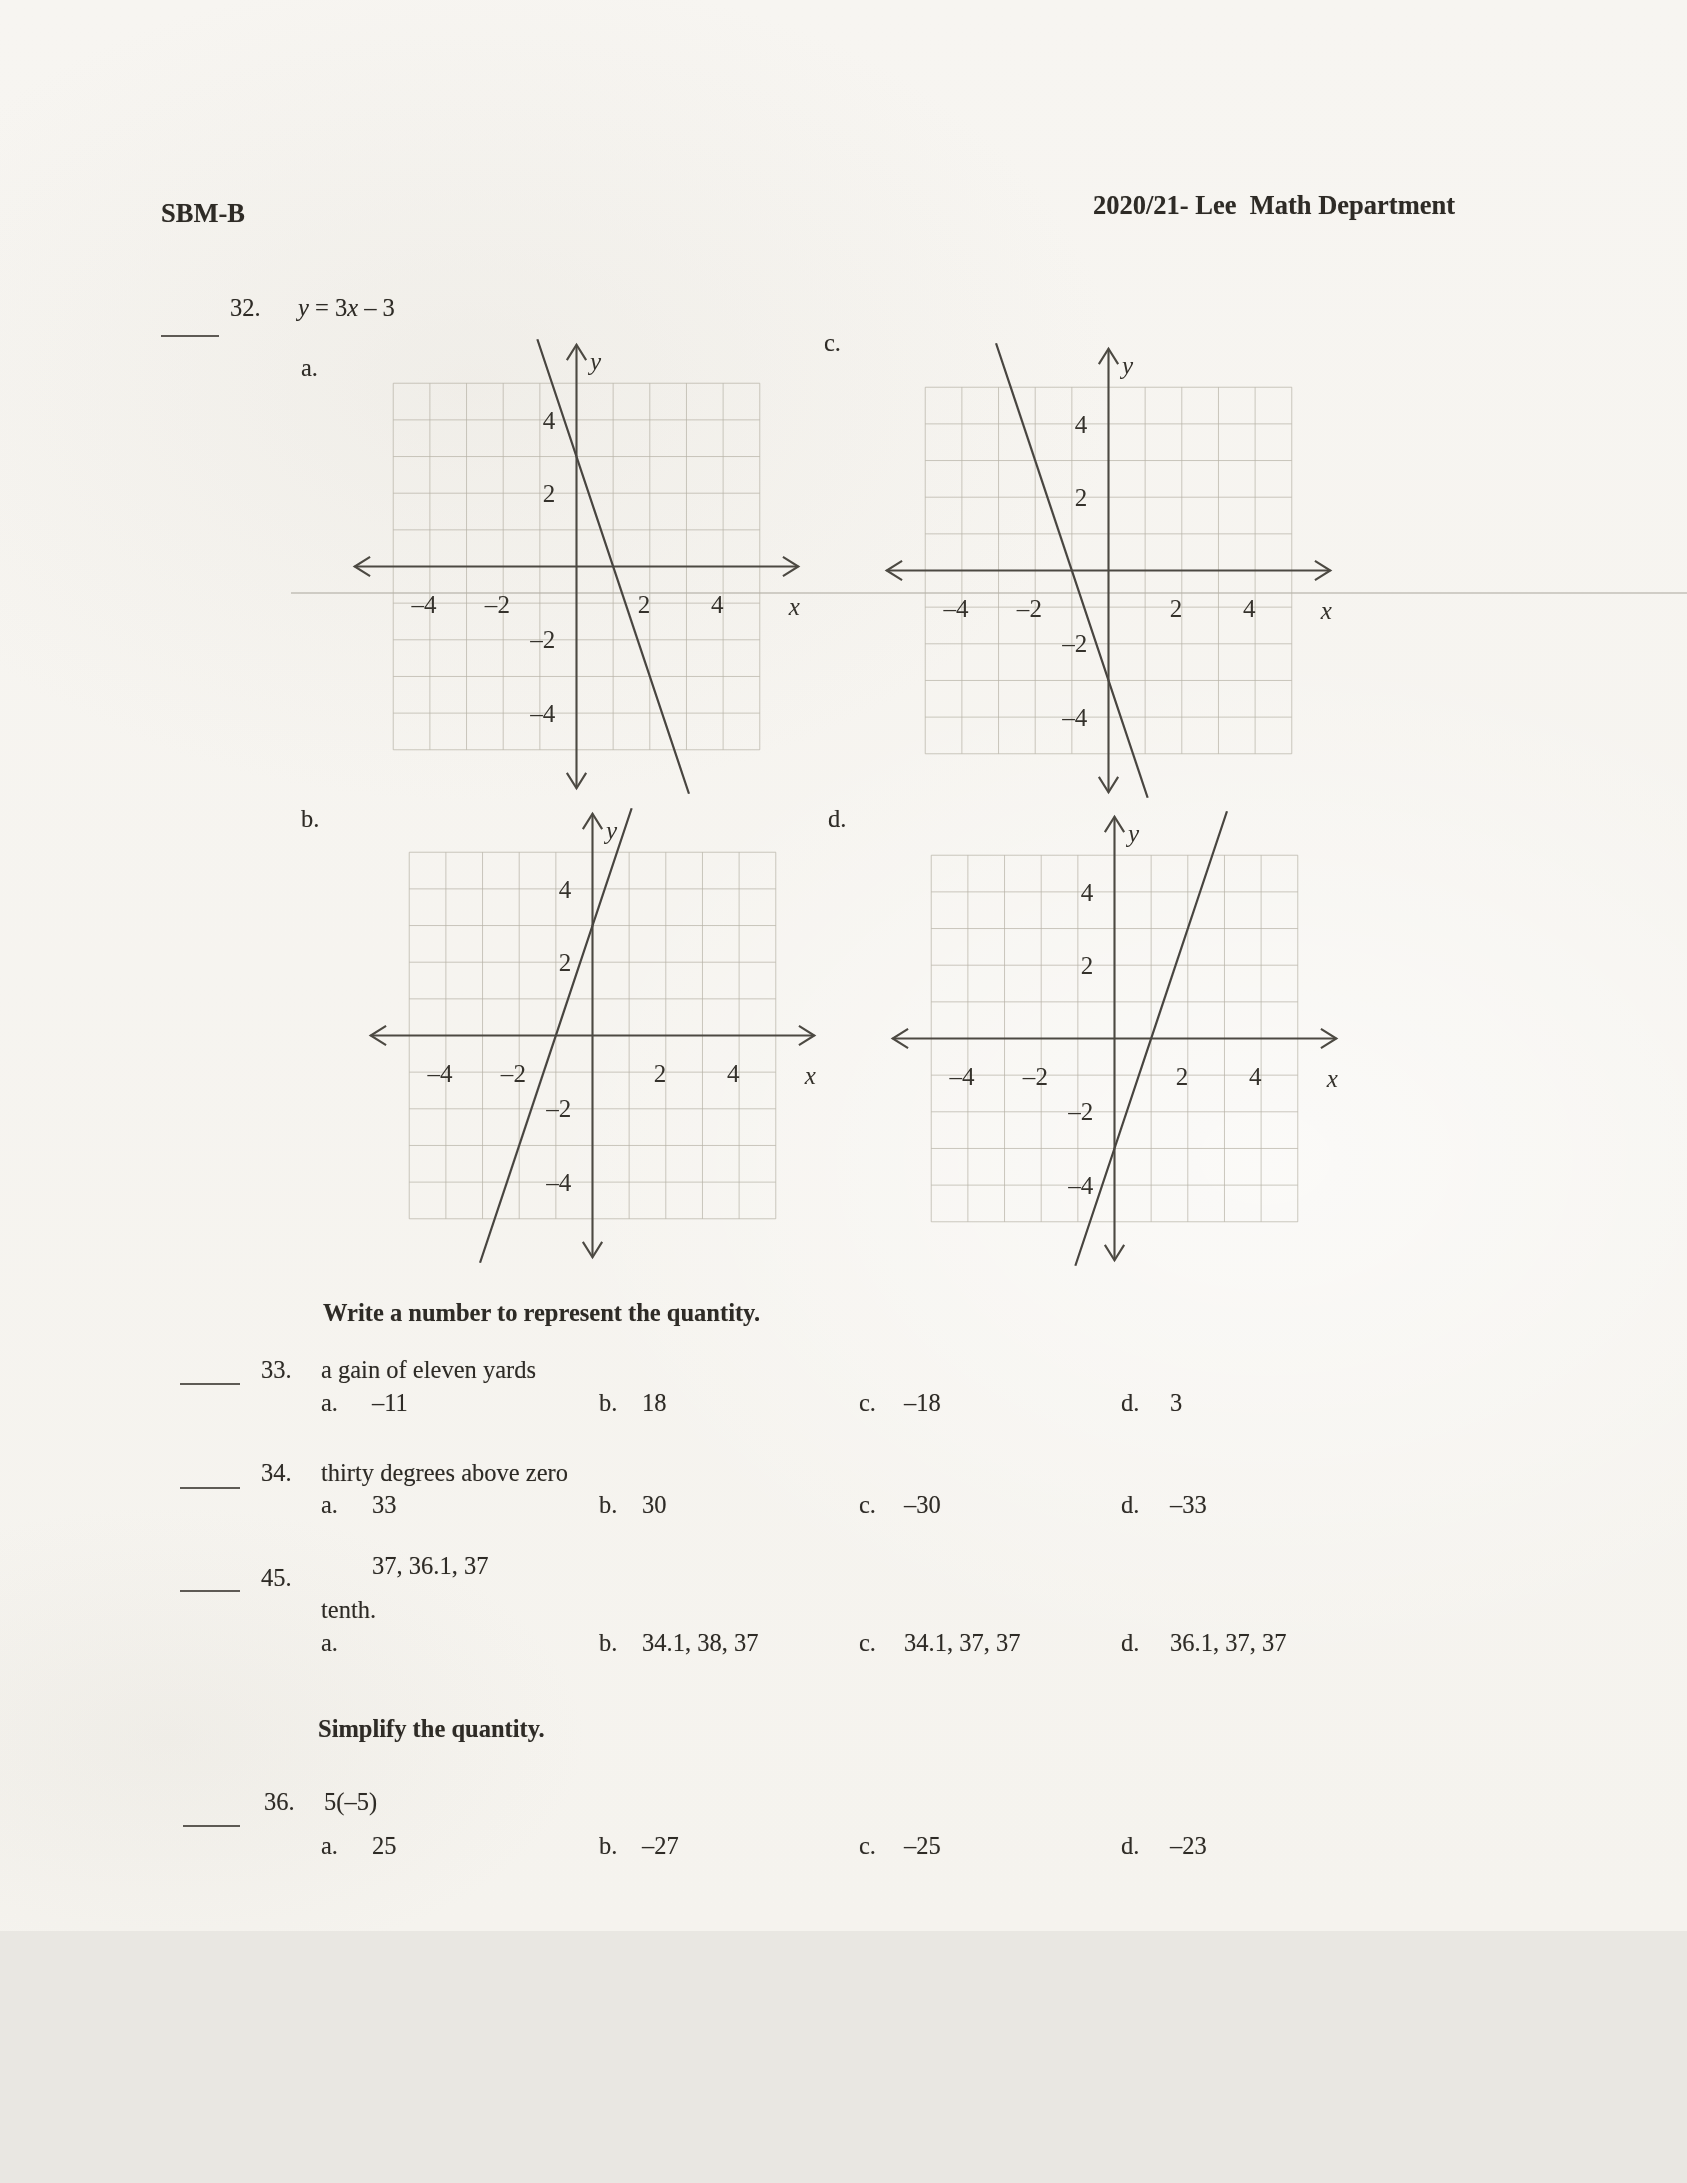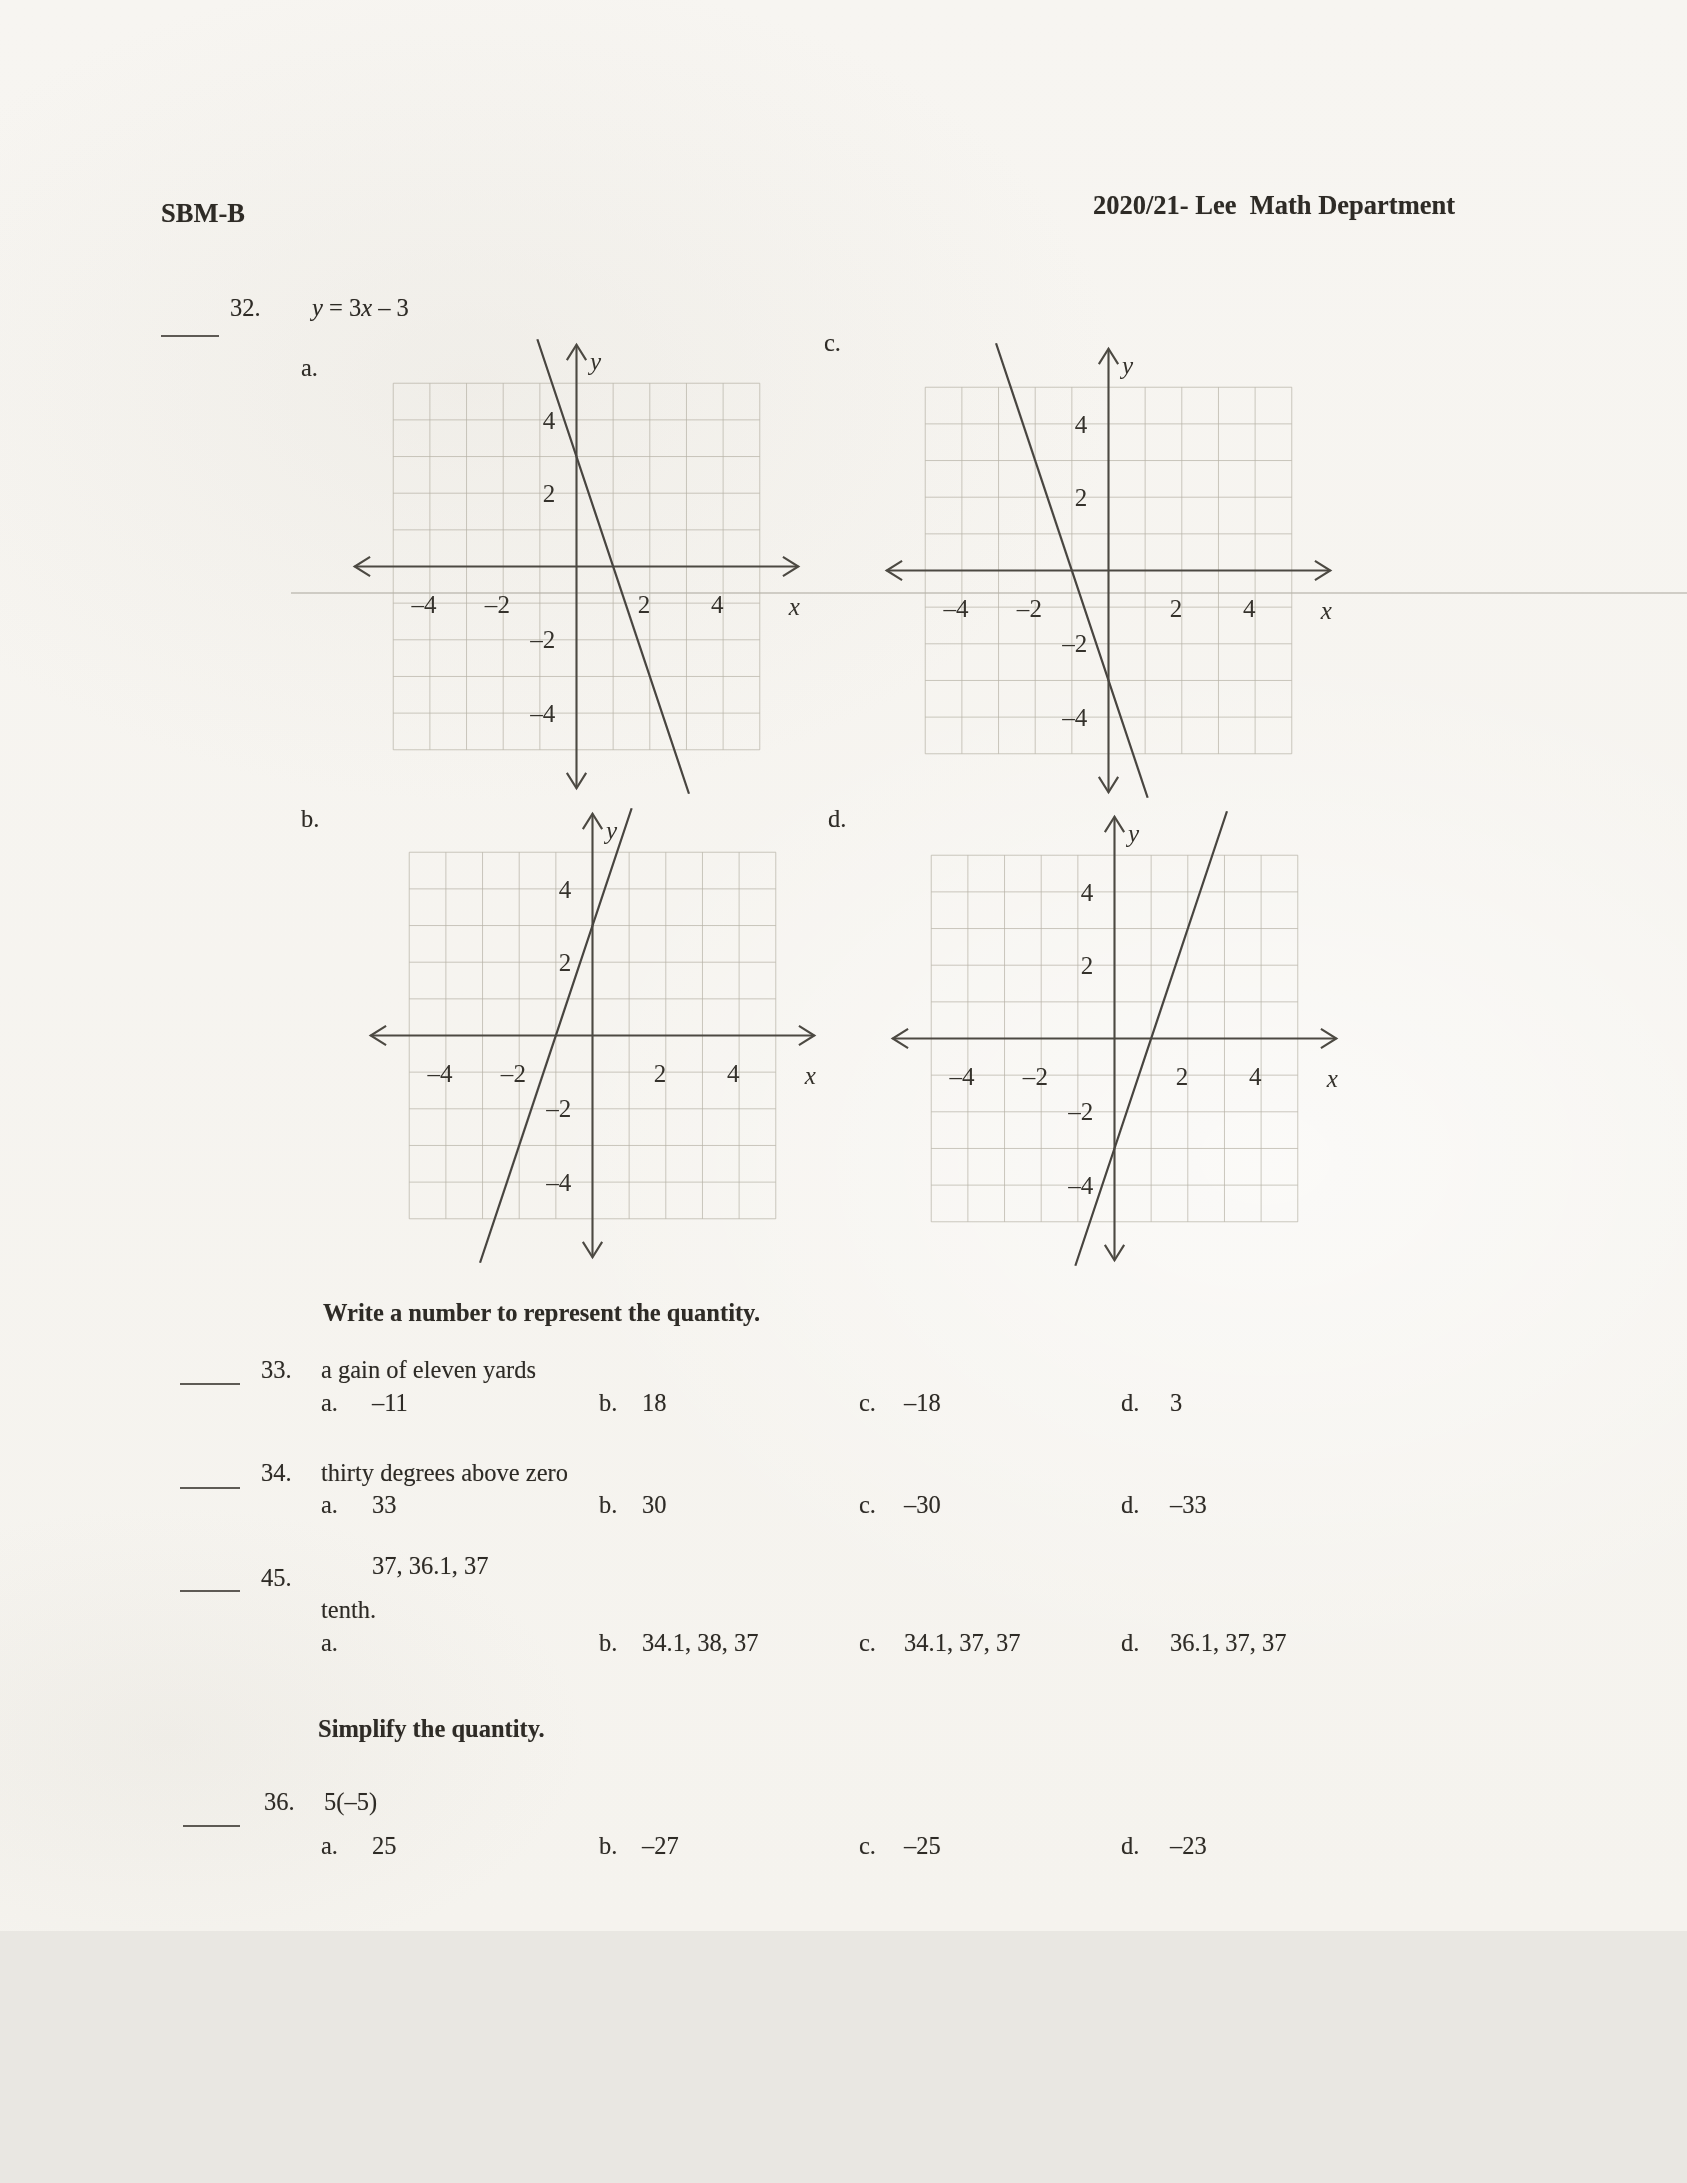--- a/index.html
+++ b/index.html
@@ -37,21 +37,21 @@
 
 <div id="page">
 
   <span class="t hdr" style="left:161px;top:200px">SBM-B</span>
   <span class="t hdr" style="left:1093px;top:192px">2020/21- Lee  Math Department</span>
 
   <div class="scanline" style="left:291px;top:592px;width:1396px"></div>
 
   <div class="blank" style="left:161px;top:335px;width:58px"></div>
   <span class="t" style="left:230px;top:296px">32.</span>
-  <span class="t" style="left:312px;top:296px"><i>y</i><span> = 3</span><i>x</i><span> – 3</span></span>
+  <span class="t" style="left:298px;top:296px"><i>y</i><span> = 3</span><i>x</i><span> – 3</span></span>
 
   <span class="t" style="left:301px;top:356px">a.</span>
   <span class="t" style="left:824px;top:331px">c.</span>
   <span class="t" style="left:301px;top:807px">b.</span>
   <span class="t" style="left:828px;top:807px">d.</span>
 
   <div class="plot" style="left:345px;top:335px">
       <svg viewBox="0 0 240 240" xmlns="http://www.w3.org/2000/svg">
         <line class="grid" x1="25.0" y1="25.0" x2="25.0" y2="215.0"></line>
         <line class="grid" x1="25.0" y1="215.0" x2="215.0" y2="215.0"></line>

